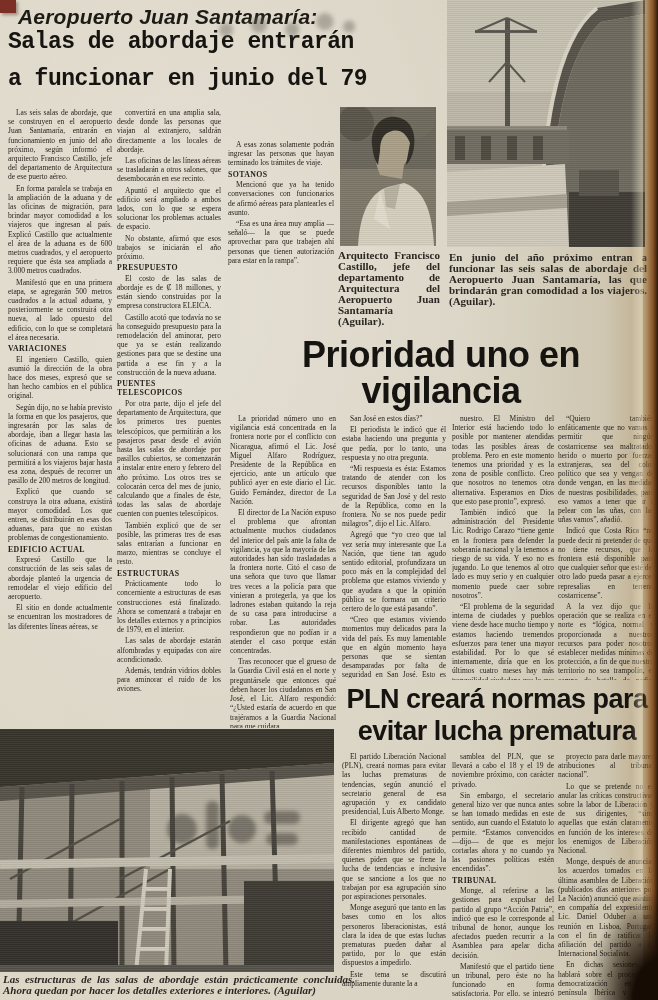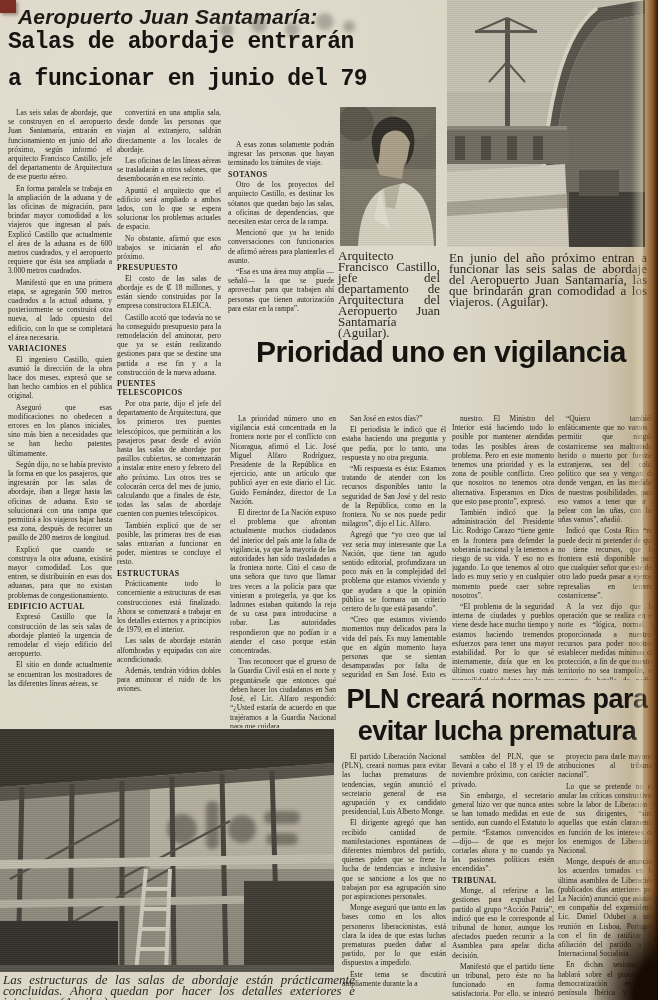--- a/index.html
+++ b/index.html
@@ -9,31 +9,31 @@
       radial-gradient(ellipse at 30% 30%, rgba(255,255,255,.25), rgba(255,255,255,0) 60%),
       linear-gradient(90deg,#ddd7c7 0%, #d9d3c3 70%, #cfc7b2 92%, #b9a581 100%);
     font-family:"Liberation Serif", serif; color:#26231e;
   }
   .abs{position:absolute;}
   
   .kicker{font-family:"Liberation Sans",sans-serif;font-weight:700;font-style:italic;
           font-size:21px;letter-spacing:.2px;color:#1d1b16;}
   .h1{font-family:Liberation Mono, monospace;font-weight:700;font-size:23px;
       letter-spacing:-.5px;color:#161410;line-height:1;}
-  .h2{font-family:"Liberation Sans",sans-serif;font-weight:700;font-size:30px;
+  .h2{font-family:"Liberation Sans",sans-serif;font-weight:700;font-size:36px;
       letter-spacing:-.5px;color:#161410;line-height:1;text-align:center;}
   .h3{font-family:"Liberation Sans",sans-serif;font-weight:700;font-size:27px;
       letter-spacing:-.5px;color:#161410;line-height:1;text-align:center;}
   
   .col{overflow:hidden;text-align:justify;}
   .col .bp{margin:0 0 2px 0;font-size:7.5px;line-height:9.2px;text-indent:8px;}
   .col .bh{margin:2px 0 1px 0;font-size:7.8px;line-height:9.5px;font-weight:700;
            letter-spacing:.4px;text-indent:0;}
   
-  .cap{font-size:13px;line-height:11px;font-weight:400;text-align:justify;color:#2b2823;}
+  .cap{font-size:11px;line-height:11px;font-weight:700;text-align:justify;color:#2b2823;}
   .cap-it{font-style:italic;}
   
   .photo{background:#a8a396;box-shadow:inset 0 0 0 1px rgba(40,36,28,.55), inset 0 0 18px rgba(30,27,20,.35);}
   .photo svg{display:block;width:100%;height:100%;}
   .photo::after{content:"";position:absolute;inset:0;pointer-events:none;
     background:repeating-linear-gradient(0deg, rgba(255,255,255,.05) 0 1px, rgba(0,0,0,.06) 1px 2px);}
   
   .spine{position:absolute;right:0;top:0;width:17px;height:100%;z-index:40;
     background:linear-gradient(90deg, rgba(120,80,35,0) 0%, rgba(150,100,45,.45) 35%, #8a5526 70%, #2a180a 100%);}
   .curl{position:absolute;right:15px;top:0;width:12px;height:100%;z-index:39;
@@ -104,47 +104,45 @@
   </div>
 
   <div class="abs cap" style="left:338px;top:250px;width:102px;height:66px;">Arquitecto Francisco Castillo, jefe del departamento de Arquitectura del Aeropuerto Juan Santamaría (Aguilar).</div>
 
   <div class="abs col" style="left:8px;top:108px;width:104px;height:626px;">
       <p class="bp">Las seis salas de abordaje, que se construyen en el aeropuerto Juan Santamaría, entrarán en funcionamiento en junio del año próximo, según informó el arquitecto Francisco Castillo, jefe del departamento de Arquitectura de ese puerto aéreo.</p>
       <p class="bp">En forma paralela se trabaja en la ampliación de la aduana y de las oficinas de migración, para brindar mayor comodidad a los viajeros que ingresan al país. Explicó Castillo que actualmente el área de la aduana es de 600 metros cuadrados, y el aeropuerto requiere que ésta sea ampliada a 3.000 metros cuadrados.</p>
       <p class="bp">Manifestó que en una primera etapa, se agregarán 500 metros cuadrados a la actual aduana, y posteriormente se construirá otra nueva, al lado opuesto del edificio, con lo que se completará el área necesaria.</p>
       <p class="bh">VARIACIONES</p>
       <p class="bp">El ingeniero Castillo, quien asumió la dirección de la obra hace dos meses, expresó que se han hecho cambios en el pública original.</p>
-      <p class="bp">Aseguró que esas modificaciones no obedecen a errores en los planos iniciales, sino más bien a necesidades que se han hecho patentes últimamente.</p>
       <p class="bp">Según dijo, no se había previsto la forma en que los pasajeros, que ingresarán por las salas de abordaje, iban a llegar hasta las oficinas de aduana. Esto se solucionará con una rampa que permitirá a los viajeros bajar hasta esa zona, después de recorrer un pasillo de 200 metros de longitud.</p>
       <p class="bp">Explicó que cuando se construya la otra aduana, existirá mayor comodidad. Los que entren, se distribuirán en esas dos aduanas, para que no existan problemas de congestionamiento.</p>
       <p class="bh">EDIFICIO ACTUAL</p>
       <p class="bp">Expresó Castillo que la construcción de las seis salas de abordaje planteó la urgencia de remodelar el viejo edificio del aeropuerto.</p>
       <p class="bp">El sitio en donde actualmente se encuentran los mostradores de las diferentes líneas aéreas, se</p>
     </div>
   <div class="abs col" style="left:117px;top:108px;width:104px;height:622px;">
       <p class="bp">convertirá en una amplia sala, desde donde las personas que viajan al extranjero, saldrán directamente a los locales de abordaje.</p>
       <p class="bp">Las oficinas de las líneas aéreas se trasladarán a otros salones, que desembocarán en ese recinto.</p>
       <p class="bp">Apuntó el arquitecto que el edificio será ampliado a ambos lados, con lo que se espera solucionar los problemas actuales de espacio.</p>
       <p class="bp">No obstante, afirmó que esos trabajos se iniciarán el año próximo.</p>
       <p class="bh">PRESUPUESTO</p>
       <p class="bp">El costo de las salas de abordaje es de ₡ 18 millones, y están siendo construidas por la empresa constructora ELEICA.</p>
       <p class="bp">Castillo acotó que todavía no se ha conseguido presupuesto para la remodelación del aminorar, pero que ya se están realizando gestiones para que se destine una partida a ese fin y a la construcción de la nueva aduana.</p>
       <p class="bh">PUENTES TELESCOPICOS</p>
       <p class="bp">Por otra parte, dijo el jefe del departamento de Arquitectura, que los primeros tres puentes telescópicos, que permitirán a los pasajeros pasar desde el avión hasta las salas de abordaje por pasillos cubiertos, se comenzarán a instalar entre enero y febrero del año próximo. Los otros tres se colocarán cerca del mes de junio, calculando que a finales de éste, todas las salas de abordaje cuenten con puentes telescópicos.</p>
-      <p class="bp">También explicó que de ser posible, las primeras tres de esas salas entrarían a funcionar en poder, mientras se concluye el resto.</p>
+      <p class="bp">También explicó que de ser posible, las primeras tres de esas salas entrarían a funcionar en marzo, mientras se concluye el resto.</p>
       <p class="bh">ESTRUCTURAS</p>
       <p class="bp">Prácticamente todo lo concerniente a estructuras de esas construcciones está finalizado. Ahora se comenzará a trabajar en los detalles externos y a principios de 1979, en el interior.</p>
       <p class="bp">Las salas de abordaje estarán alfombradas y equipadas con aire acondicionado.</p>
       <p class="bp">Además, tendrán vidrios dobles para aminorar el ruido de los aviones.</p>
     </div>
   <div class="abs col" style="left:228px;top:108px;width:106px;height:222px;margin-top:32px;">
       <p class="bp">A esas zonas solamente podrán ingresar las personas que hayan terminado los trámites de viaje.</p>
       <p class="bh">SOTANOS</p>
-      <p class="bp">Otro de los proyectos del arquitecto Castillo, es destinar los sótanos que quedan bajo las salas, a oficinas de dependencias, que necesiten estar cerca de la rampa.</p>
       <p class="bp">Mencionó que ya ha tenido conversaciones con funcionarios de afirmó aéreas para plantearles el asunto.</p>
       <p class="bp">“Esa es una área muy amplia —señaló— la que se puede aprovechar para que trabajen ahí personas que tienen autorización para estar en la rampa”.</p>
     </div>
 
   <div class="abs h2" style="left:232px;top:337px;width:418px;">Prioridad uno en vigilancia</div>
 
   <div class="abs col" style="left:230px;top:414px;width:106px;height:314px;">
       <p class="bp">La prioridad número uno en vigilancia está concentrada en la frontera norte por el conflicto con Nicaragua, afirmó el Lic. José Miguel Alfaro Rodríguez, Presidente de la República en ejercicio, ante un artículo que publicó ayer en este diario el Lic. Guido Fernández, director de La Nación.</p>
       <p class="bp">El director de La Nación expuso el problema que afrontan actualmente muchos ciudadanos del interior del país ante la falta de vigilancia, ya que la mayoría de las autoridades han sido trasladadas a la frontera norte. Citó el caso de una señora que tuvo que llamar tres veces a la policía para que vinieran a protegerla, ya que los ladrones estaban quitando la reja de su casa para introducirse a robar. Las autoridades respondieron que no podían ir a atender el caso porque están concentradas.</p>
       <p class="bp">Tras reconocer que el grueso de la Guardia Civil está en el norte y preguntársele que entonces qué deben hacer los ciudadanos en San José, el Lic. Alfaro respondió: “¿Usted estaría de acuerdo en que trajéramos a la Guardia Nacional para que cuidara</p>

